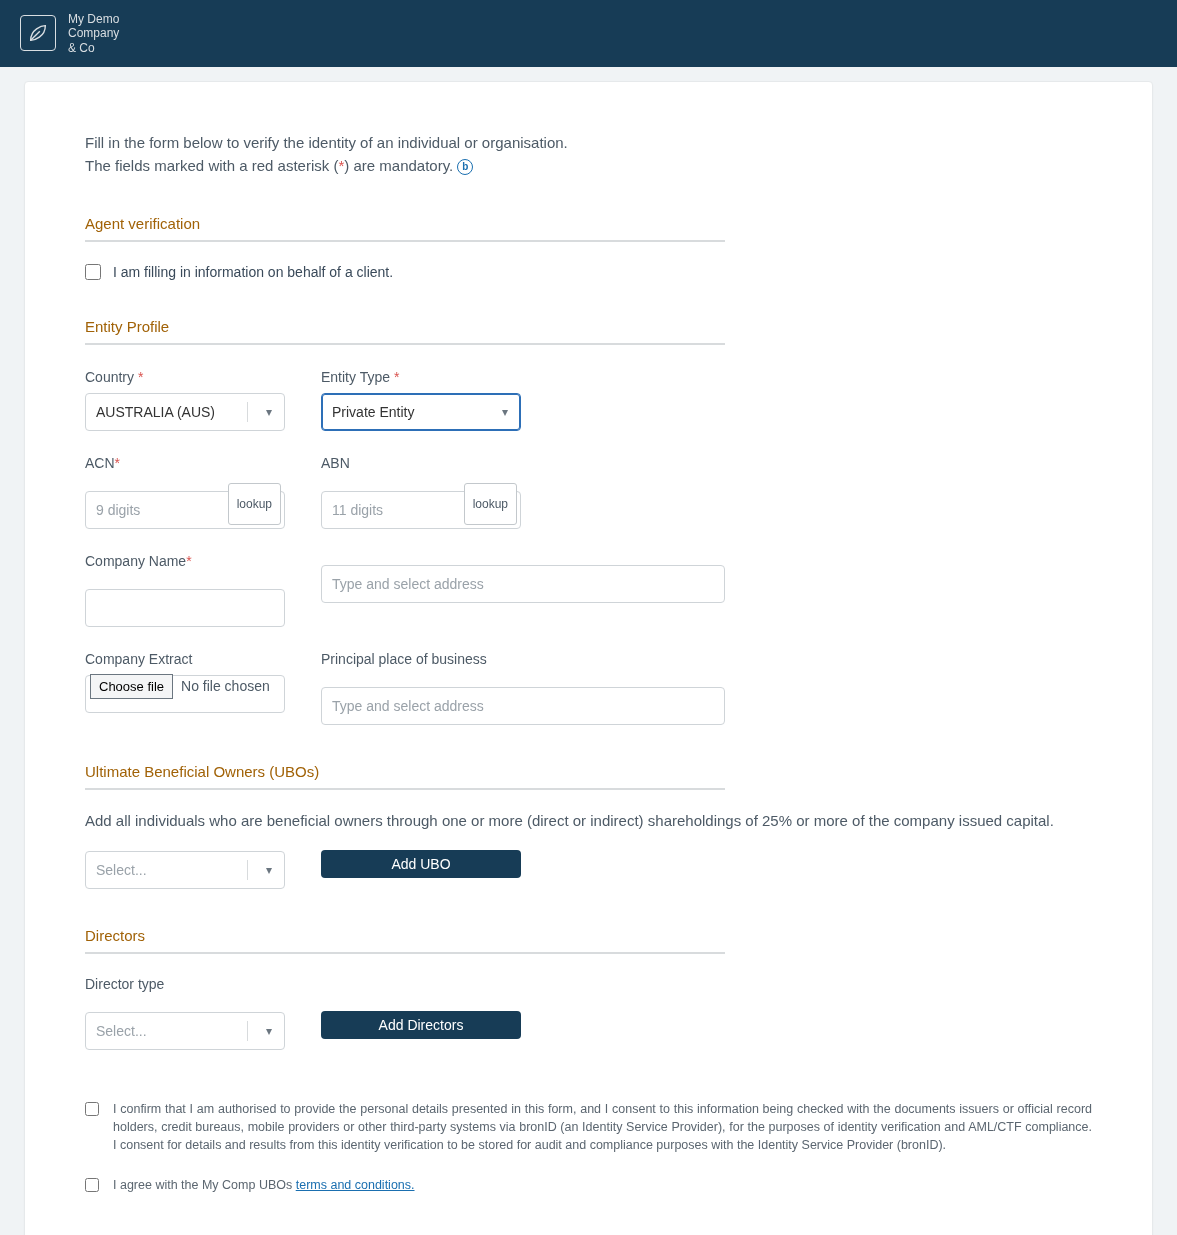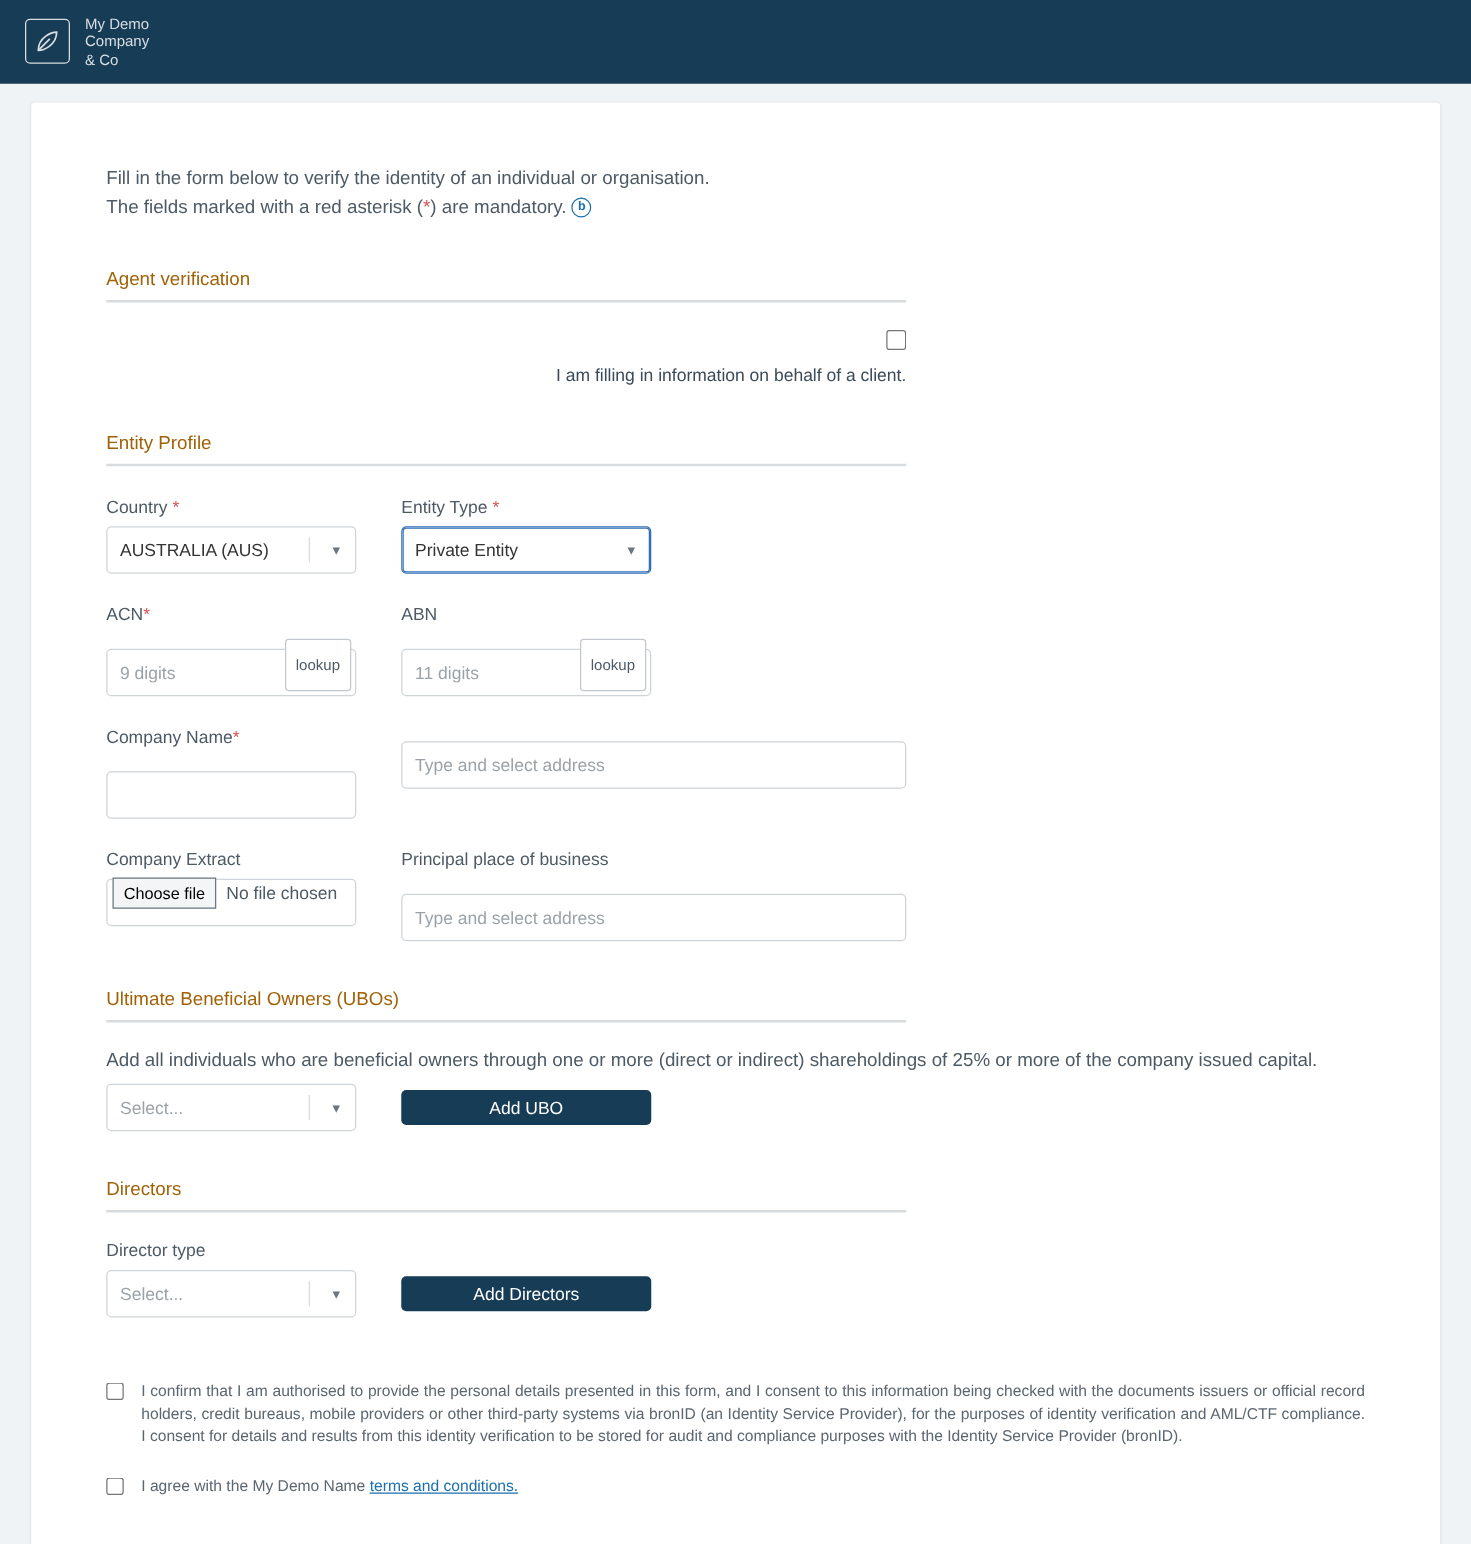--- a/index.html
+++ b/index.html
@@ -48,23 +48,22 @@
   }
   .form-area { max-width: 640px; }
   .section-title {
     font-size: 15px;
     color: #a16207;
     margin-top: 38px;
     padding-bottom: 8px;
     border-bottom: 2px solid #d8dbdd;
   }
   .check-row {
-    display:flex; align-items:flex-end; gap:12px;
+    display:flex; align-items:flex-start; gap:12px;
     margin-top: 22px;
-    flex-direction: column;
   }
   .check-row input[type=checkbox] { width:16px; height:16px; }
   .row {
     display:flex; gap: 36px; margin-top: 24px;
   }
   .field { flex:1; min-width:0; }
   .label { font-size: 14px; color:#4d5a66; display:block; margin-bottom: 8px; }
   .select, .input, .file-input {
     width: 100%;
     height: 38px;
@@ -95,21 +94,21 @@
   }
   .file-status { color:#4d5a66; font-size:14px; }
   .helper { font-size: 15px; color:#4d5a66; margin-top: 22px; }
   .btn-primary {
     background:#173c56; color:#fff; border:none; border-radius:4px;
     height:28px; padding:0 18px; font-size:14px; cursor:pointer;
     display:inline-flex; align-items:center; justify-content:center;
   }
   .btn-block { height:28px; width:100%; }
   .add-row { display:flex; gap:36px; margin-top:10px; align-items:center; }
-  .add-row .select { flex:0 0 200px; }
+  .add-row .select { flex:0 0 200px;margin-top:12px; }
   .add-row .btn-primary { flex:0 0 200px; height:28px; }
 
   .consent-block { margin-top: 50px; }
   .consent-row { display:flex; gap:14px; align-items:flex-start; margin-bottom:22px; }
   .consent-row input[type=checkbox]{ width:14px; height:14px; margin-top:2px; flex-shrink:0; }
   .consent-text { font-size:12.5px; color:#5b6670; line-height:1.45; text-align:justify; }
   .consent-text a { color:#1a6fb0; }
 
   .actions { display:flex; justify-content:flex-end; gap:20px; margin-top:40px; }
   .btn-outline {
@@ -248,21 +247,21 @@
     </div>
 
     <div class="consent-block">
       <div class="consent-row">
         <input type="checkbox" style="">
         <div class="consent-text">I confirm that I am authorised to provide the personal details presented in this form, and I consent to this information being checked with the documents issuers or official record holders, credit bureaus, mobile providers or other third-party systems via bronID (an Identity Service Provider), for the purposes of identity verification and AML/CTF compliance. I consent for details and results from this identity verification to be stored for audit and compliance purposes with the Identity Service Provider (bronID).</div>
       </div>
       <div class="consent-row">
         <input type="checkbox" style="">
         <div class="consent-text">
-          <span>I agree with the My Demo Name </span><a href="#">terms and conditions.</a>
+          <span>I agree with the My Comp UBOs </span><a href="#">terms and conditions.</a>
         </div>
       </div>
     </div>
 
     <div class="actions">
       <button class="btn-outline">Save</button>
       <button class="btn-submit">Submit</button>
     </div>
 
   </div>

